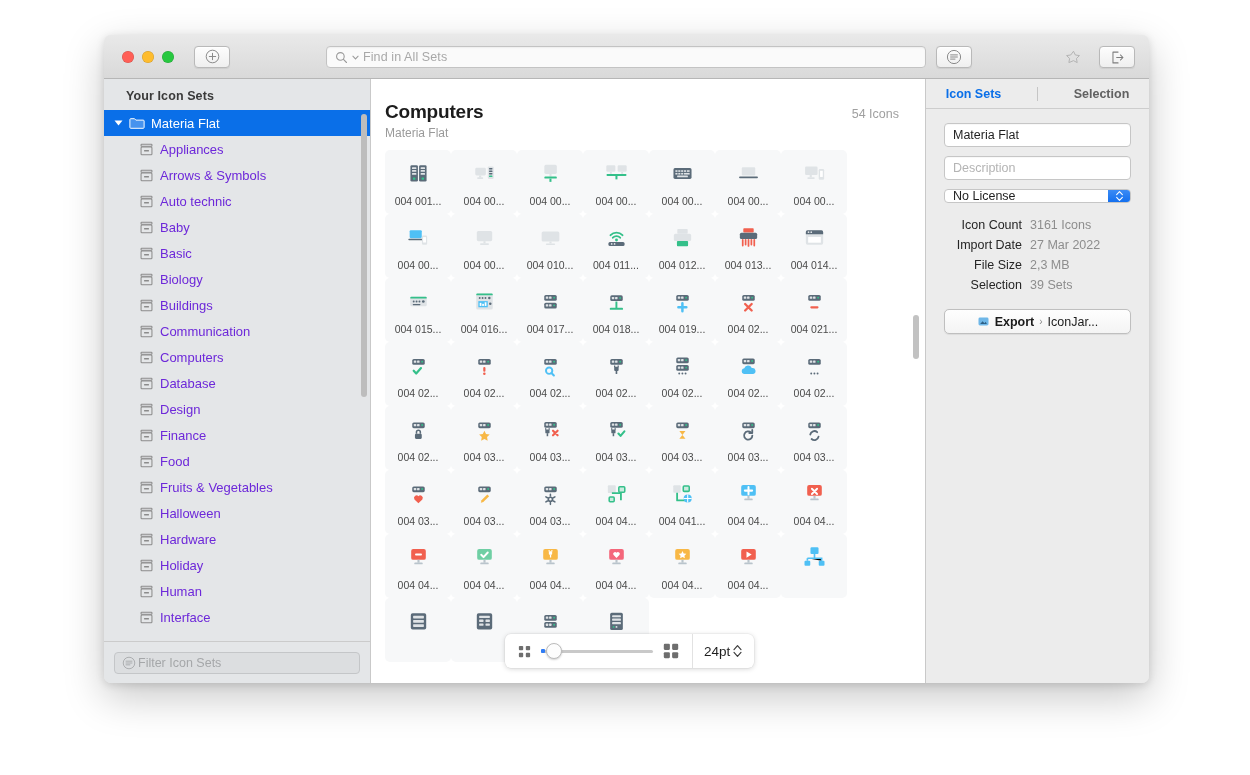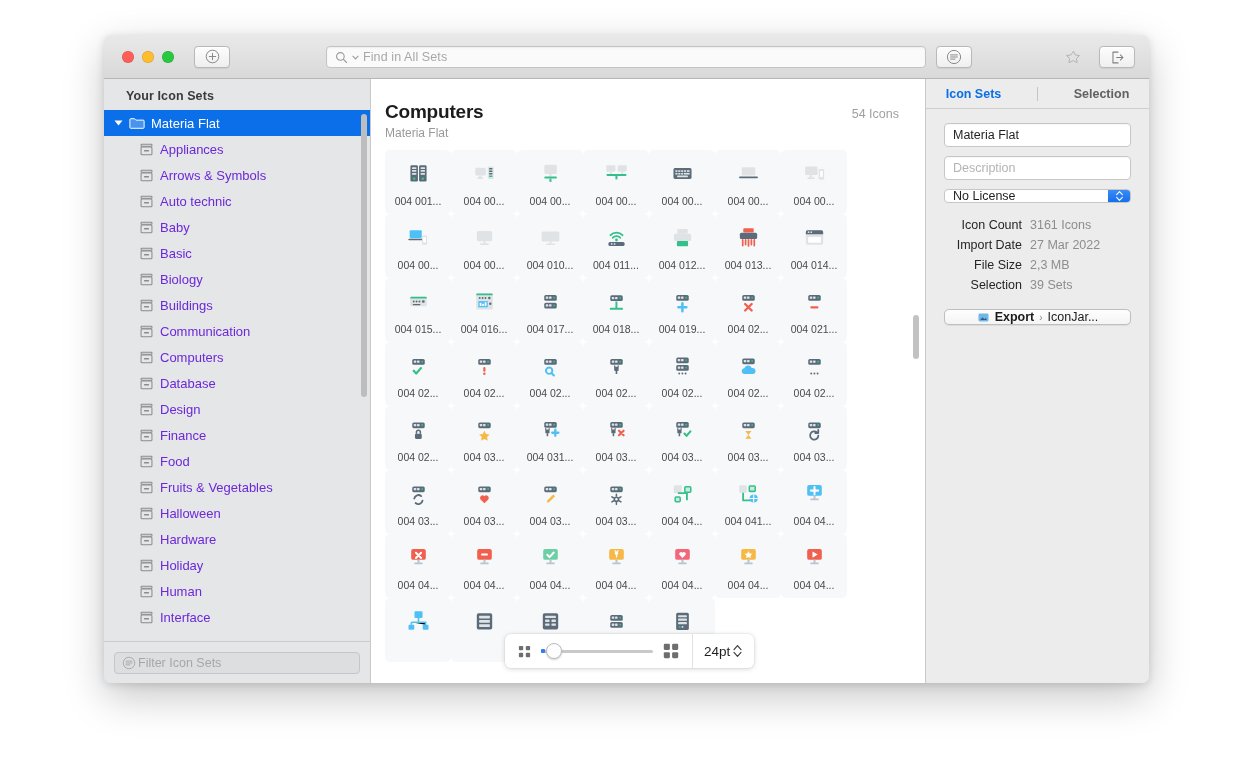--- a/index.html
+++ b/index.html
@@ -237,21 +237,21 @@
     display:flex; align-items:center; justify-content:center;
   }
 
   .meta { }
   .meta-row { display:flex; font-size:12.5px; margin-bottom:6px; }
   .meta-k { width:86px; text-align:right; color:#252525; font-weight:normal; padding-right:8px; }
   .meta-v { color:#8d8d8d; }
 
   .exportbtn {
     margin-top:17px;
-    height:16px;
+    height:25px;
     background:linear-gradient(#fefefe,#f4f4f4);
     border:1px solid #bfbfbf; border-radius:5px;
     display:flex; align-items:center; justify-content:center; gap:5px;
     font-size:12.5px; color:#1b1b1b;
     box-shadow:0 .5px 1px rgba(0,0,0,.07);
     cursor:default;
   }
   .exportbtn .chev { color:#8a8a8a; font-size:10px; }
   .exportbtn .bl { font-weight:bold; }
 </style>
@@ -880,36 +880,20 @@
               <div class="gicon">
                 <svg width="25" height="25" viewBox="0 0 26 26">
                   <rect x="6.5" y="5.6" width="13" height="6" rx="1.6" fill="#5b6b79"></rect>
                   <rect x="8.1" y="7.199999999999999" width="2.6" height="2.4" rx=".6" fill="#dfe3e6"></rect>
                   <rect x="11.5" y="7.199999999999999" width="2.6" height="2.4" rx=".6" fill="#dfe3e6"></rect>
                   <circle cx="16.8" cy="8.399999999999999" r="1" fill="#34c08a"></circle>
                   <path d="M12.9 14.3l1.7 3.4 3.8.55-2.75 2.65.65 3.75-3.4-1.8-3.4 1.8.65-3.75-2.75-2.65 3.8-.55z" fill="#f8b846"></path>
                 </svg>
               </div>
               <div class="clabel">004 03...</div>
-            </div>
-            <div class="cell">
-              <div class="gicon">
-                <svg width="25" height="25" viewBox="0 0 26 26">
-                  <rect x="6.5" y="5.2" width="13" height="6" rx="1.6" fill="#5b6b79"></rect>
-                  <rect x="8.1" y="6.800000000000001" width="2.6" height="2.4" rx=".6" fill="#dfe3e6"></rect>
-                  <rect x="11.5" y="6.800000000000001" width="2.6" height="2.4" rx=".6" fill="#dfe3e6"></rect>
-                  <circle cx="16.8" cy="8" r="1" fill="#34c08a"></circle>
-                  <rect x="7.6" y="13" width="4.4" height="4" rx="1" fill="#5b6b79"></rect>
-                  <rect x="9" y="16.8" width="1.6" height="3.2" fill="#5b6b79"></rect>
-                  <rect x="7.4" y="11.6" width="1.2" height="1.8" fill="#5b6b79"></rect>
-                  <rect x="11" y="11.6" width="1.2" height="1.8" fill="#5b6b79"></rect>
-                  <path d="M18 13.2v6.4M14.8 16.4h6.4" stroke="#4fc0f5" stroke-width="2.4" stroke-linecap="round"></path>
-                </svg>
-              </div>
-              <div class="clabel">004 031...</div>
             </div>
             <div class="cell">
               <div class="gicon">
                 <svg width="25" height="25" viewBox="0 0 26 26">
                   <rect x="6.5" y="5.2" width="13" height="6" rx="1.6" fill="#5b6b79"></rect>
                   <rect x="8.1" y="6.800000000000001" width="2.6" height="2.4" rx=".6" fill="#dfe3e6"></rect>
                   <rect x="11.5" y="6.800000000000001" width="2.6" height="2.4" rx=".6" fill="#dfe3e6"></rect>
                   <circle cx="16.8" cy="8" r="1" fill="#34c08a"></circle>
                   <rect x="7.6" y="13" width="4.4" height="4" rx="1" fill="#5b6b79"></rect>
                   <rect x="9" y="16.8" width="1.6" height="3.2" fill="#5b6b79"></rect>

